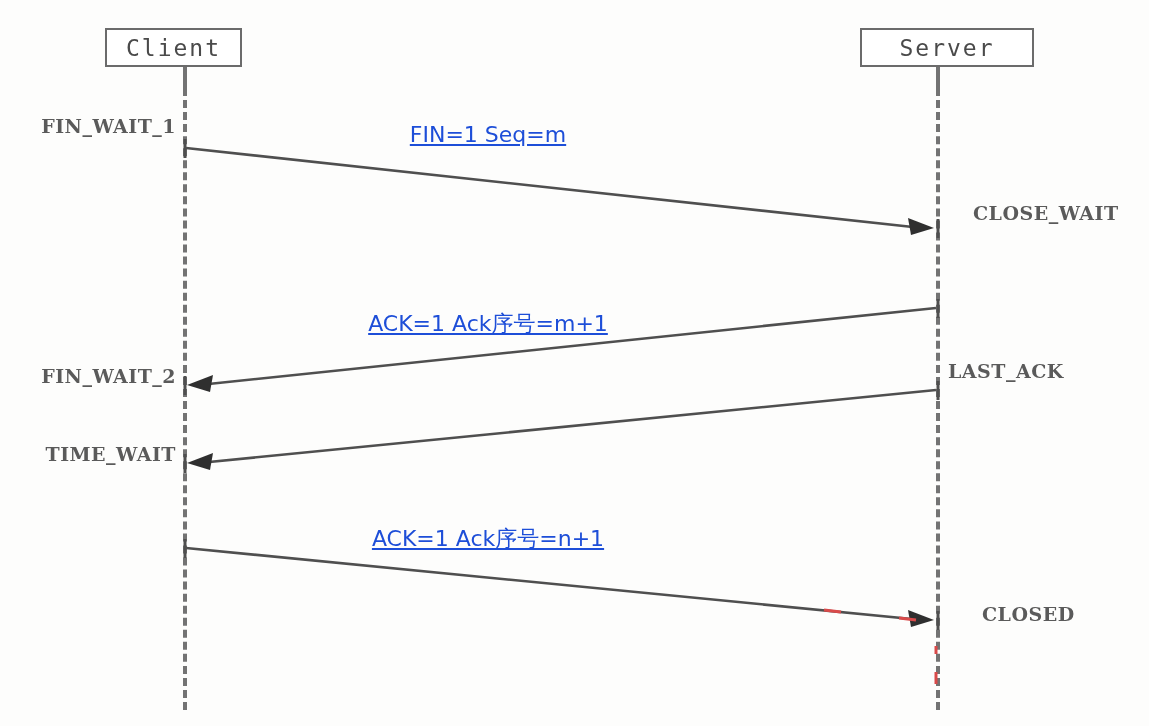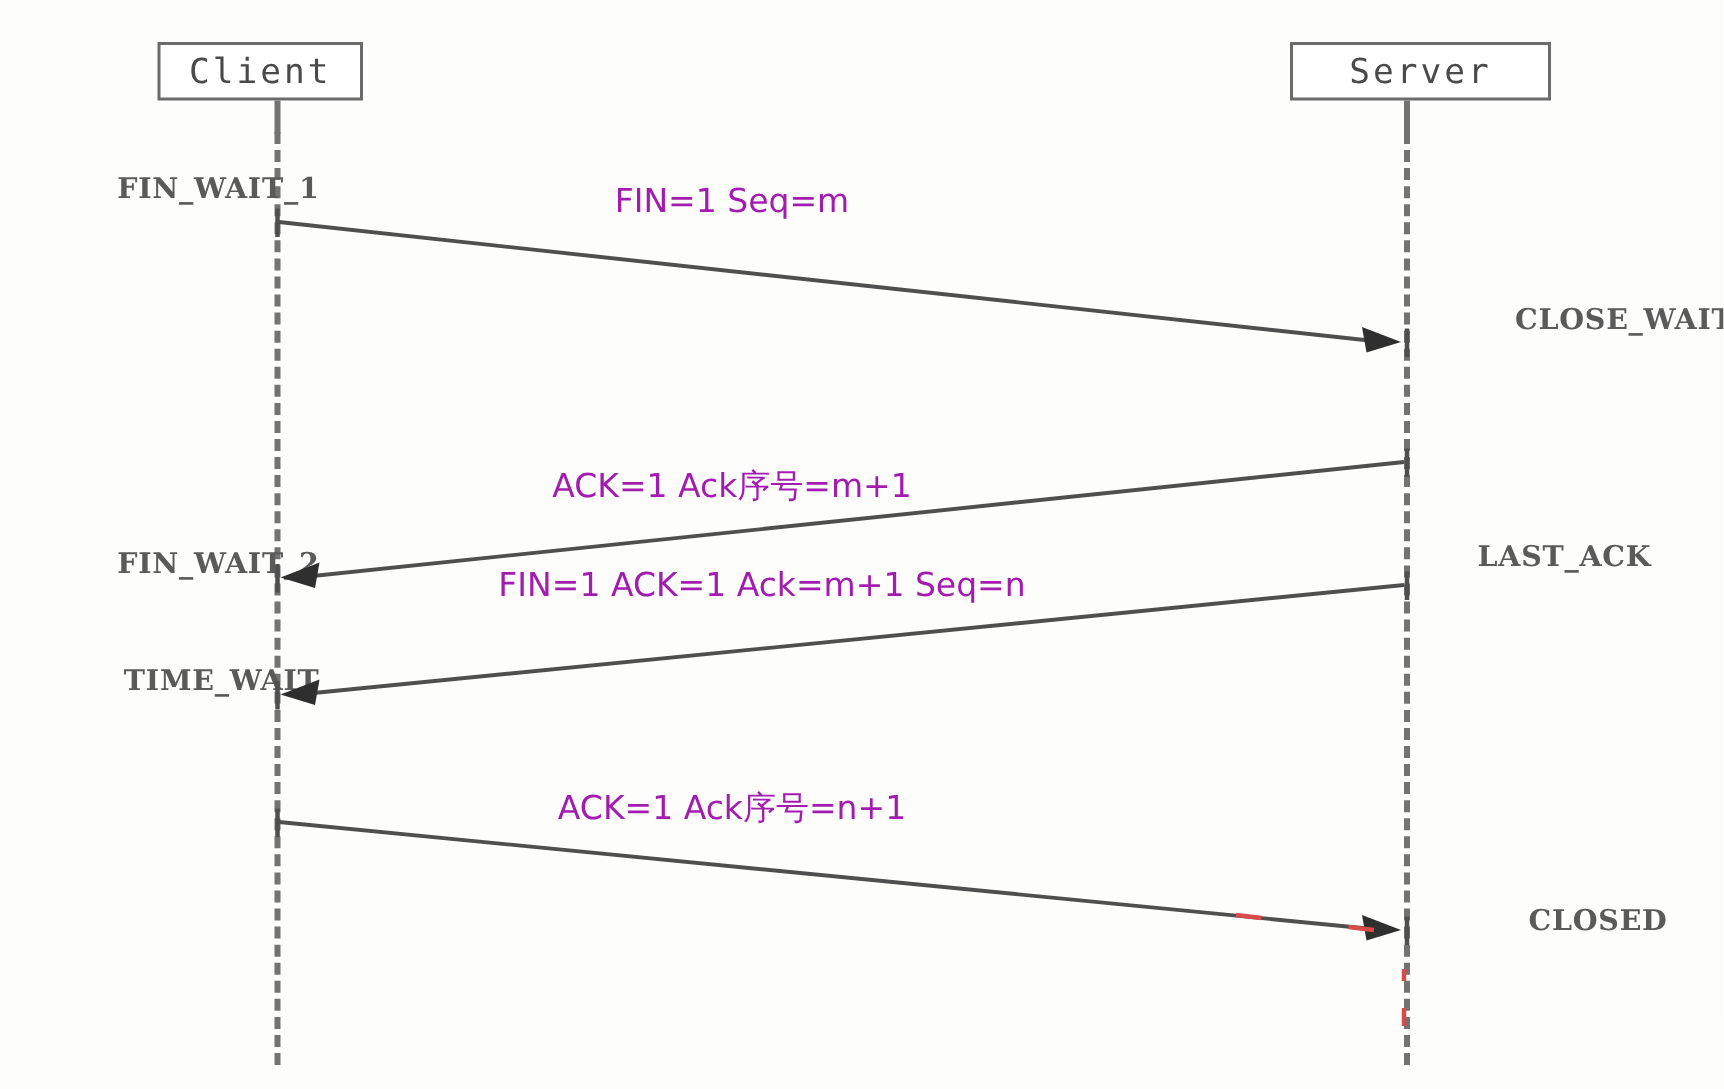--- a/index.html
+++ b/index.html
@@ -49,34 +49,34 @@
 
   
   .state-label {
     position: absolute;
     font-family: "DejaVu Serif", "Liberation Serif", serif;
     font-size: 19px;
     font-weight: 700;
     letter-spacing: 0.5px;
     color: #5a5a5a;
     white-space: nowrap;
-    padding-left: 37px;
   }
   .state-label.right-aligned {
     text-align: right;
   }
 
   
   .message-label {
     position: absolute;
     font-family: "DejaVu Sans", "Liberation Sans", sans-serif;
     font-size: 22px;
-    color: #a21caf;
+    color: #1d4ed8;
     white-space: nowrap;
     text-align: center;
+    text-decoration: underline;
   }
 
   
   #arrows {
     position: absolute;
     left: 0;
     top: 0;
     width: 1149px;
     height: 726px;
     pointer-events: none;
@@ -137,23 +137,20 @@
   <div class="state-label" style="left:948px; top:603px;margin-left:34px;">
     <span>CLOSED</span>
   </div>
 
   <div class="message-label" style="left:258px; top:122px; width:460px;">
     <span>FIN=1  Seq=m</span>
   </div>
   <div class="message-label" style="left:258px; top:293px; width:460px;margin-top:16px;">
     <span>ACK=1 Ack序号=m+1</span>
   </div>
-  <div class="message-label" style="left:258px; top:378px; width:500px;">
-    <span>FIN=1 ACK=1 Ack=m+1 Seq=n</span>
-  </div>
   <div class="message-label" style="left:258px; top:524px; width:460px;">
     <span>ACK=1 Ack序号=n+1</span>
   </div>
 
   <svg id="arrows" viewBox="0 0 1149 726" xmlns="http://www.w3.org/2000/svg">
 
     <g>
       <line class="tick" x1="185" y1="139" x2="185" y2="158"></line>
       <line class="msg-line" x1="186" y1="148" x2="922" y2="228"></line>
       <polygon class="msg-head" points="934,228 908,218 911,235"></polygon>

